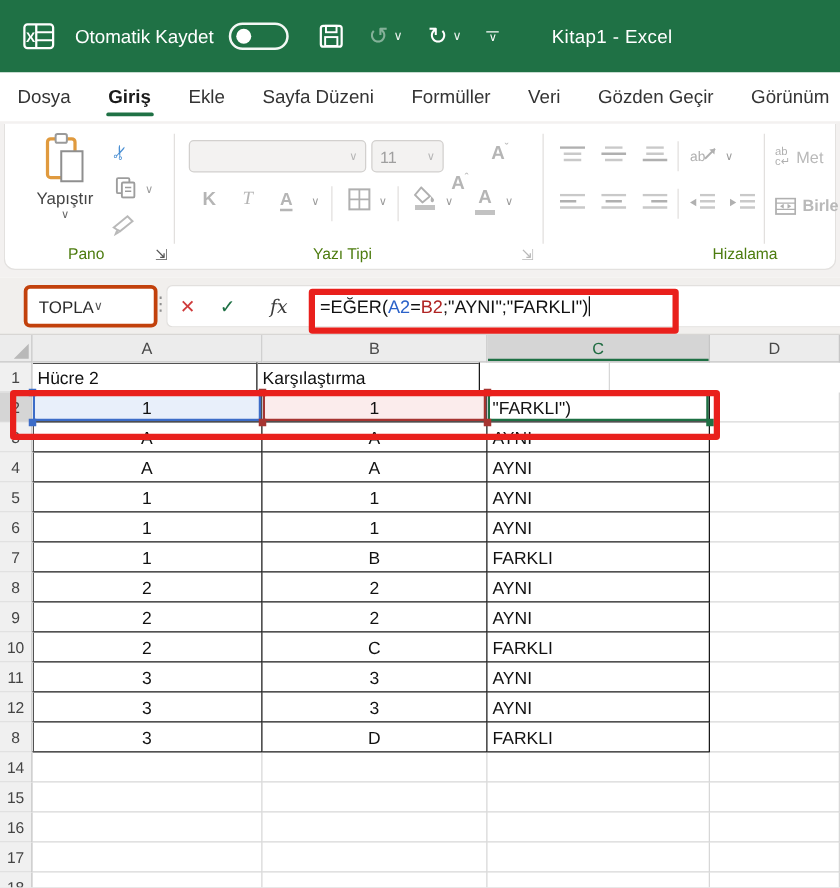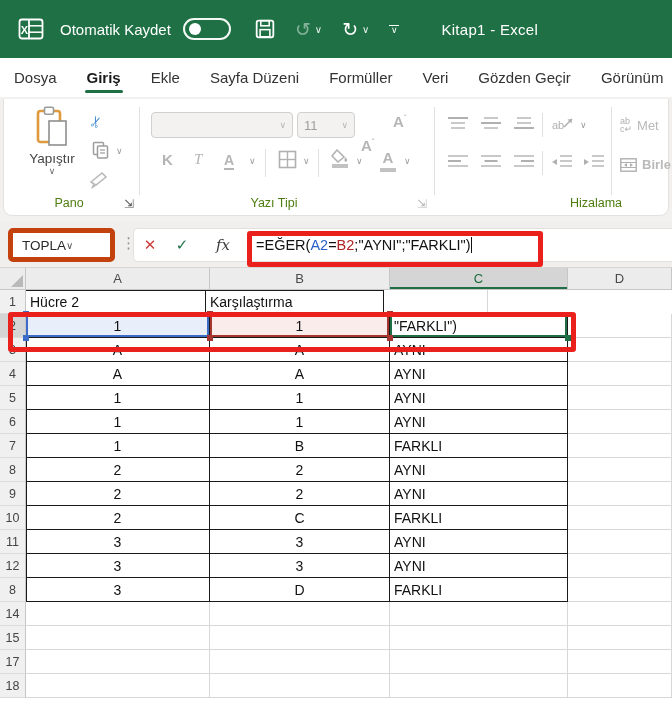--- a/index.html
+++ b/index.html
@@ -56,22 +56,22 @@
   .kk { font-size:15px; font-weight:700; }
   .tt2 { font-size:15px; font-style:italic; font-family:"Liberation Serif", serif; }
   .uu { font-size:14px; font-weight:600; border-bottom:2px solid #b5b5b5; line-height:15px; display:inline-block; }
   .colorbar { display:block; width:16px; height:4px; background:#c2c2c2; margin:1px auto 0; }
   .wrapbtn { position:absolute; display:flex; align-items:center; gap:5px; color:#b9b9b9; font-size:13px; cursor:pointer; white-space:nowrap; }
   .wrapico { font-size:9px; line-height:8px; color:#b0b0b0; text-align:left; }
 
   
   .fbar { position:absolute; left:0; top:222px; width:672px; height:46px; background:#f1efed;
           border-bottom:1px solid #d8d6d4; }
-  .namebox { position:absolute; left:8px; top:6px; width:107px; height:34px; background:#fff;
-             border:5px solid #c2410c; border-radius:5px; display:flex; align-items:center;
+  .namebox { position:absolute; left:19px; top:6px; width:107px; height:34px; background:#fff;
+             border:3px solid #c2410c; border-radius:5px; display:flex; align-items:center;
              justify-content:flex-start; padding:0 9px; cursor:pointer; }
   .namebox .val { font-size:13.5px; color:#2b2b2b; }
   .namebox .chv { font-size:10px; color:#555; }
   .fdots { position:absolute; left:121px; top:12px; font-size:15px; color:#8f8f8f; letter-spacing:0; }
   .fwrap { position:absolute; left:133px; top:6px; right:0; height:34px; background:#fff;
            border:1px solid #e2e0de; border-right:none; border-radius:5px 0 0 5px;
            display:flex; align-items:center; }
   .fbtn { width:32px; text-align:center; font-size:15px; cursor:pointer; }
   .fx { font-family:"DejaVu Serif", serif; font-style:italic; font-size:15px; color:#3c3c3c;text-align:right; }
   .formula { margin-left:26px; font-size:14.5px; color:#111; white-space:pre; cursor:text; }
@@ -428,20 +428,27 @@
           <div class="cell ac" style="width: 104px;"></div>
         </div>
         <div class="grow">
           <div class="rowhdr">15</div>
           <div class="cell ac" style="width: 184px;"></div>
           <div class="cell ac" style="width: 180px;"></div>
           <div class="cell al" style="width: 178px;"></div>
           <div class="cell ac" style="width: 104px;"></div>
         </div>
         <div class="grow">
+          <div class="rowhdr">16</div>
+          <div class="cell ac" style="width: 184px;"></div>
+          <div class="cell ac" style="width: 180px;"></div>
+          <div class="cell al" style="width: 178px;"></div>
+          <div class="cell ac" style="width: 104px;"></div>
+        </div>
+        <div class="grow">
           <div class="rowhdr">17</div>
           <div class="cell ac" style="width: 184px;"></div>
           <div class="cell ac" style="width: 180px;"></div>
           <div class="cell al" style="width: 178px;"></div>
           <div class="cell ac" style="width: 104px;"></div>
         </div>
         <div class="grow">
           <div class="rowhdr">18</div>
           <div class="cell ac" style="width: 184px;"></div>
           <div class="cell ac" style="width: 180px;"></div>

